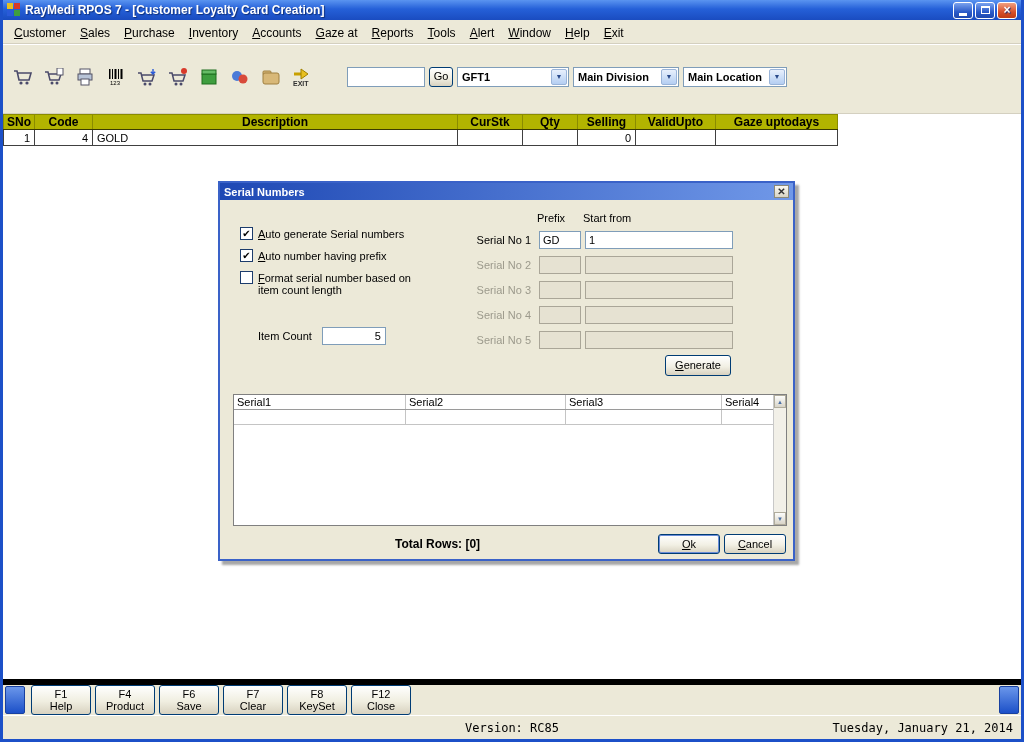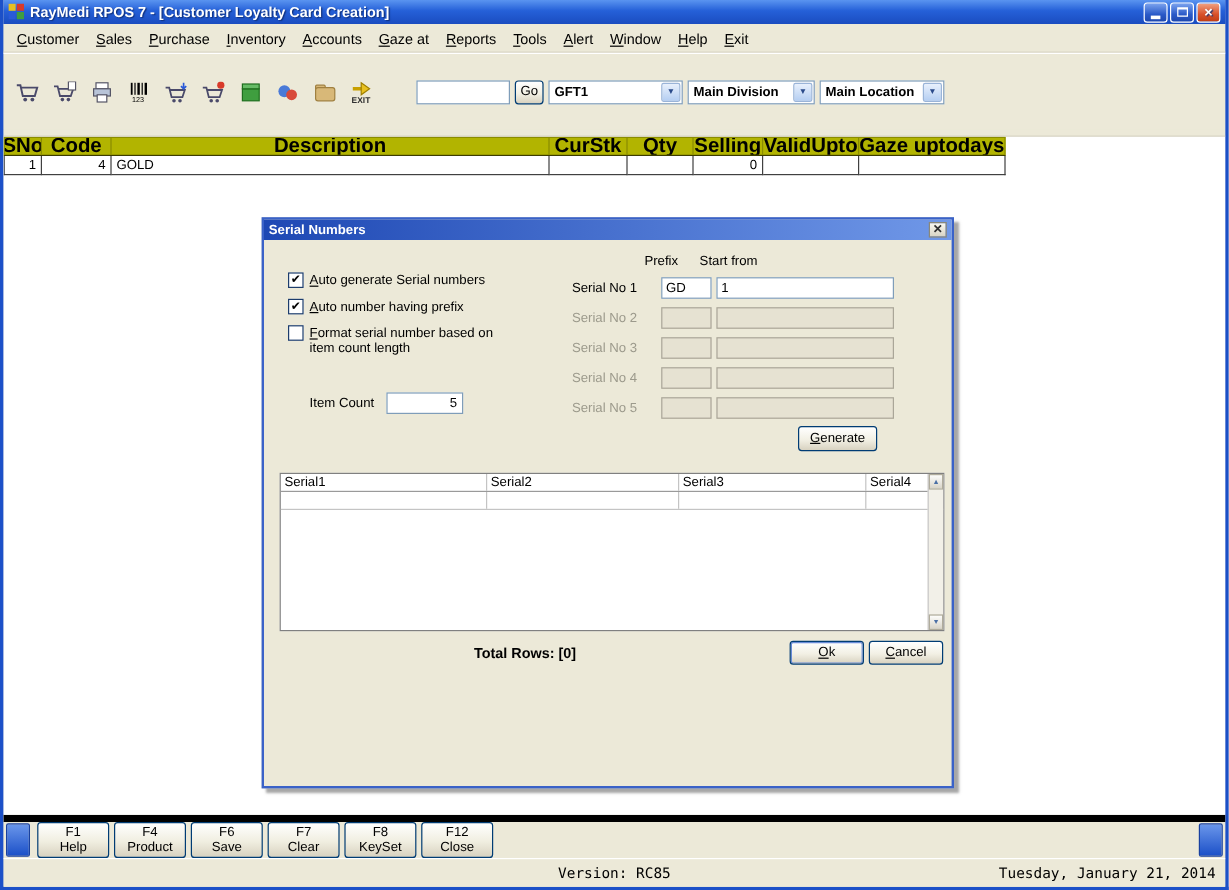--- a/index.html
+++ b/index.html
@@ -35,48 +35,48 @@
   .combo{height:20px;border:1px solid #7f9db9;background:#fff;display:flex;align-items:center;font-weight:bold;font-size:11px;padding-left:4px}
   .combo .arrow{margin-left:auto;width:16px;height:16px;margin-right:1px;border:1px solid #9ab4d8;border-radius:2px;
     background:linear-gradient(180deg,#e8f0fc,#b4cef2);display:flex;align-items:center;justify-content:center;
     font-size:7px;color:#2a4a8a}
   .combo.c1{width:112px}.combo.c2{width:106px}.combo.c3{width:104px}
   .toolbar-gap{flex:0 0 6px;background:#ece9d8;border-bottom:1px solid #d4d0c0}
 
   
   .client{flex:1 1 auto;background:#fff;position:relative;overflow:hidden}
   .grid{width:835px}
-  .grid-header{display:flex;height:16px;background:#b2b400;border-top:1px solid #8a8c00;border-bottom:1px solid #3c3c00;font-weight:bold;font-size:17px}
+  .grid-header{display:flex;height:16px;background:#b2b400;border-top:1px solid #8a8c00;border-bottom:1px solid #3c3c00;font-weight:bold;font-size:12px}
   .gh-cell{display:flex;align-items:center;justify-content:center;border-right:1px solid #8a8c00;overflow:hidden;white-space:nowrap}
   .gh-cell:first-child{border-left:1px solid #8a8c00}
   .grid-row{display:flex;height:16px;font-size:11px;background:#fff}
   .gr-cell{display:flex;align-items:center;padding:0 4px;border-right:1px solid #404040;border-bottom:1px solid #404040;overflow:hidden;white-space:nowrap}
   .gr-cell:first-child{border-left:1px solid #404040}
   .right{justify-content:flex-end}
   .c0{width:32px}.c1w{width:58px}.c2w{width:365px}.c3w{width:65px}.c4w{width:55px}.c5w{width:58px}.c6w{width:80px}.c7w{width:122px}
 
   
-  .dialog{position:absolute;left:215px;top:67px;width:577px;height:476px;background:#ece9d8;
+  .dialog{position:absolute;left:215px;top:67px;width:577px;height:380px;background:#ece9d8;
     border:2px solid #3a62c8;box-shadow:4px 4px 2px rgba(80,80,80,.5)}
   .dlg-title{height:17px;background:linear-gradient(90deg,#1e48b4,#7098e8);color:#fff;font-weight:bold;font-size:11px;
     display:flex;align-items:center;padding:0 4px}
   .dlg-close{margin-left:auto;width:15px;height:13px;background:linear-gradient(180deg,#faf8f0,#d8d4c4);
     border:1px solid #8a8878;display:flex;align-items:center;justify-content:center;font-size:10px;font-weight:bold;color:#303030;line-height:1}
   .dlg-body{position:relative;height:359px;font-size:11px}
 
   .cbrow{position:absolute;left:20px;display:flex;gap:5px;align-items:flex-start}
   .checkbox{width:13px;height:13px;background:#fff;border:1px solid #1c3c6c;flex:0 0 auto;
     display:flex;align-items:center;justify-content:center;font-size:10px;line-height:1}
   .cb-label{display:inline-block;padding-top:1px}
   .cb-label::first-letter{text-decoration:underline}
   .cb3 .cb-label{width:158px}
 
   .col-header{position:absolute;font-size:11px}
   .srow{position:absolute;left:235px;display:flex;align-items:center;height:19px}
-  .slabel{display:inline-block;width:76px;text-align:right;margin-right:20px}
+  .slabel{display:inline-block;width:76px;text-align:right;margin-right:8px}
   .srow.disabled .slabel{color:#9c9a8c}
   .sprefix{width:42px;height:18px;border:1px solid #7f9db9;background:#fff;font-size:11px;padding:1px 3px;font-family:inherit}
   .sstart{width:148px;height:18px;border:1px solid #7f9db9;background:#fff;font-size:11px;padding:1px 3px;margin-left:4px;font-family:inherit}
   .srow.disabled .sprefix,.srow.disabled .sstart{background:#e6e2d2;border:1px solid #aaa698}
 
   .itemcount{position:absolute;left:38px;top:127px;display:flex;align-items:center}
   .itemcount input{width:64px;height:18px;border:1px solid #7f9db9;text-align:right;font-size:11px;padding:1px 4px;margin-left:10px;font-family:inherit}
 
   .btn{display:inline-block;border:1px solid #003c74;border-radius:3px;
     background:linear-gradient(180deg,#ffffff,#f2f0e4 55%,#d8d2c0);font-size:11px;text-align:center;line-height:18px;cursor:default}

